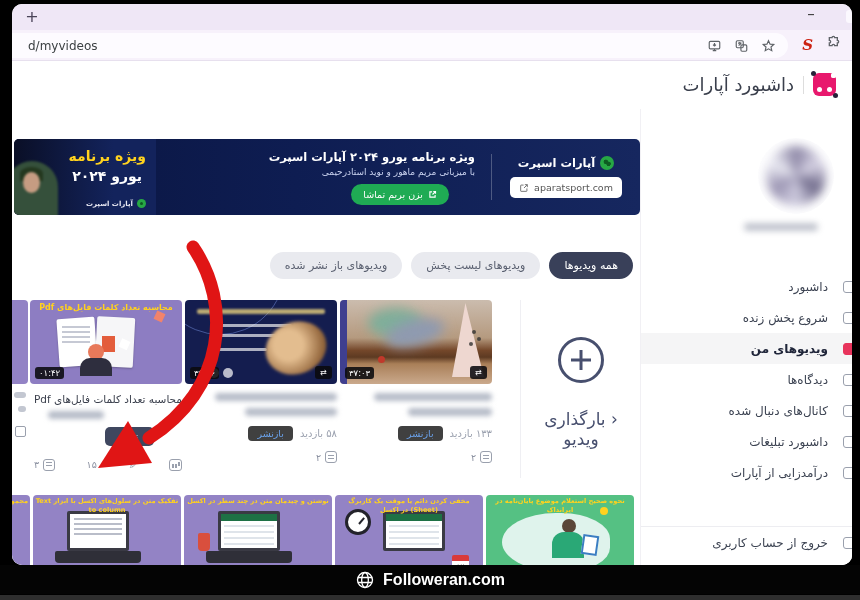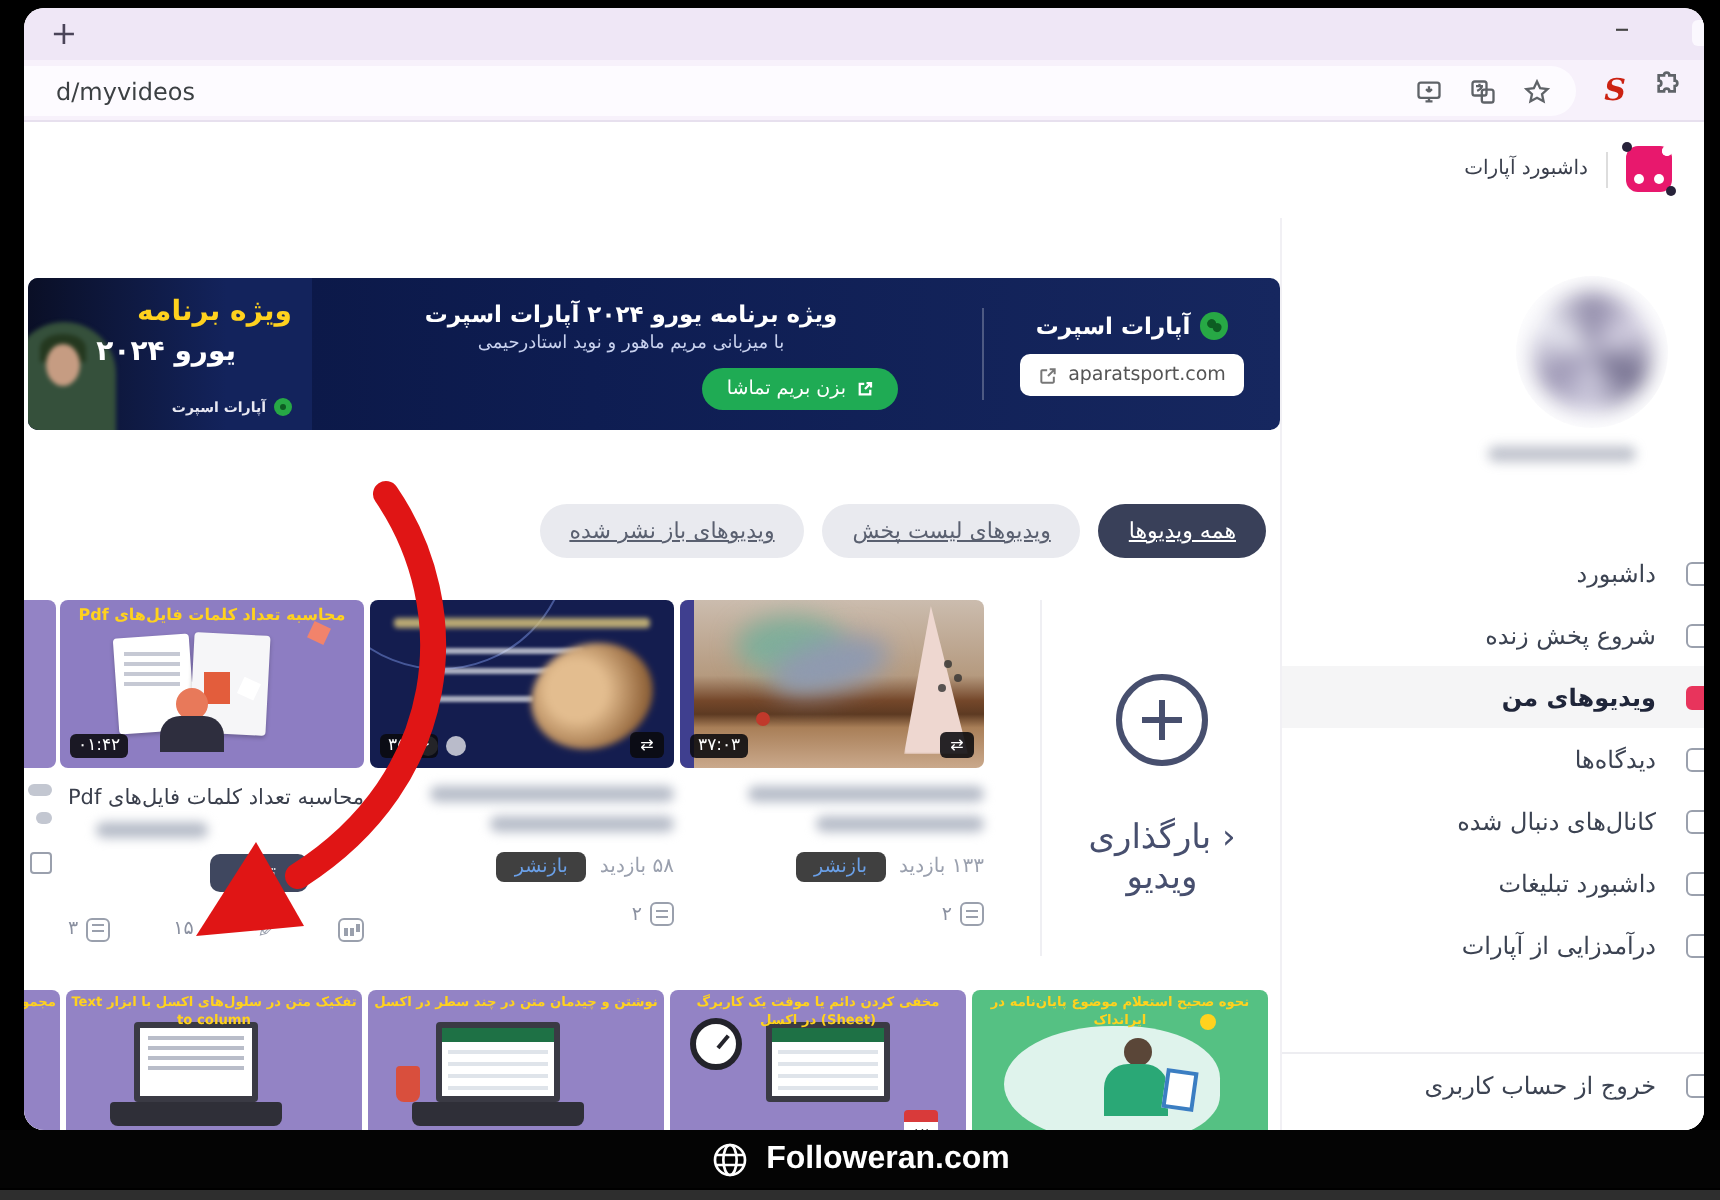--- a/index.html
+++ b/index.html
@@ -36,21 +36,21 @@
           direction:rtl; overflow:hidden; }
 
   .page-header { position:absolute; top:12px; right:16px; display:flex; align-items:center; gap:9px; }
   .aparat-logo { width:23px; height:23px; background:#e8186d; border-radius:6px; position:relative; }
   .aparat-logo i { position:absolute; width:5px; height:5px; background:#fff; border-radius:50%; }
   .aparat-logo i:nth-child(1){ top:4px; right:4px; } .aparat-logo i:nth-child(2){ top:4px; left:4px; }
   .aparat-logo i:nth-child(3){ bottom:4px; right:4px; } .aparat-logo i:nth-child(4){ bottom:4px; left:4px; }
   .aparat-logo b { position:absolute; width:5px; height:5px; background:#27223a; border-radius:50%; }
   .aparat-logo b:nth-of-type(1){ top:-2px; left:-2px; } .aparat-logo b:nth-of-type(2){ bottom:-2px; right:-2px; }
   .hdr-div { width:1px; height:18px; background:#ddd; }
-  .hdr-title { font-size:10px; color:#3a3f4c; }
+  .hdr-title { font-size:18px; color:#3a3f4c; }
 
   
   .sidebar { position:absolute; top:48px; bottom:0; right:0; width:212px; background:#fff;
              border-left:1px solid #f1f0f4; }
   .avatar { position:absolute; top:29px; right:18px; width:76px; height:76px; border-radius:50%;
             overflow:hidden; background:#fdfdfe; }
   .avatar .swirl { position:absolute; inset:8px;
             background:conic-gradient(#8d87a6,#d9d5e6,#6f6a8a,#cfccdf,#9a94b2,#ececf4,#8d87a6);
             border-radius:50%; filter:blur(5px); }
   .avatar-name { position:absolute; top:114px; right:34px; width:74px; height:8px; background:#8d93a5;
@@ -75,44 +75,44 @@
               justify-content:center; gap:7px; }
   .bn-brand-row { display:flex; align-items:center; gap:5px; color:#fff; font-size:11.5px; font-weight:bold; }
   .ball { width:14px; height:14px; border-radius:50%; background:#27a845; position:relative; flex:none; }
   .ball::after { content:""; position:absolute; inset:3px; border-radius:50%;
                  background:radial-gradient(circle at 35% 35%, #0d5c22 0 2px, transparent 2.5px),
                             radial-gradient(circle at 70% 60%, #0d5c22 0 2px, transparent 2.5px); }
   .bn-site { background:#fff; border-radius:5px; height:21px; display:flex; align-items:center; gap:5px;
              padding:0 9px; font-size:9.5px; color:#555; direction:ltr; }
   .bn-vdiv { width:1px; height:46px; background:rgba(255,255,255,.25); align-self:center; }
   .bn-mid { flex:1; display:flex; flex-direction:column; justify-content:center;
-            padding-right:16px; gap:3px;text-align:center; }
+            padding-right:16px; gap:3px; }
   .bn-title { color:#fff; font-size:11.5px; font-weight:bold; }
   .bn-sub { color:#c9d2ef; font-size:9px; }
   .bn-cta { margin-top:4px; margin-right:26px; align-self:flex-start; background:#1fab54; color:#fff;
             font-size:9.5px; border-radius:12px; height:21px; display:flex; align-items:center;
             gap:5px; padding:0 12px; }
   .bn-photo { width:142px; position:relative; overflow:hidden;
               background:linear-gradient(90deg,#0a0f26 0%, #13235c 70%); }
   .person { position:absolute; left:-8px; bottom:-10px; width:52px; height:64px; background:#35503b;
             border-radius:26px 26px 0 0; filter:blur(1px); }
   .person::after { content:""; position:absolute; left:17px; top:11px; width:17px; height:21px;
                    background:#c69c82; border-radius:50%; }
   .person::before { content:""; position:absolute; left:14px; top:6px; width:23px; height:14px;
                     background:#24381f; border-radius:50% 50% 0 0; }
   .bn-left-t1 { position:absolute; top:9px; right:10px; color:#ffd21e; font-size:14px; font-weight:bold; }
-  .bn-left-t2 { position:absolute; top:29px; right:38px; color:#fff; font-size:14px; font-weight:bold; }
+  .bn-left-t2 { position:absolute; top:29px; right:14px; color:#fff; font-size:14px; font-weight:bold; }
   .bn-left-brand { position:absolute; bottom:7px; right:10px; display:flex; align-items:center; gap:4px;
                    color:#e8e8f2; font-size:7px; font-weight:bold; }
   .bn-left-brand .ball { width:9px; height:9px; }
 
   
   .tabsrow { position:absolute; top:191px; right:219px; display:flex; gap:9px; direction:rtl; }
   .pill { height:27px; border-radius:14px; display:flex; align-items:center; padding:0 15px;
-          font-size:11px; background:#e9eaef; color:#5a6070; white-space:nowrap;text-decoration:underline; }
+          font-size:11px; background:#e9eaef; color:#5a6070; white-space:nowrap; }
   .pill.active { background:#394059; color:#fff; }
 
   
   .card { position:absolute; width:152px; direction:rtl; }
   .thumb { height:84px; border-radius:4px; position:relative; overflow:hidden; }
   .dur { position:absolute; left:5px; bottom:5px; background:rgba(10,10,14,.88); color:#fff;
          font-size:8.5px; padding:1px 4px; border-radius:3px; direction:ltr; }
   .rp-badge { position:absolute; right:5px; bottom:5px; background:rgba(10,10,14,.88); color:#fff;
               font-size:8px; width:17px; height:13px; border-radius:3px; display:flex;
               align-items:center; justify-content:center; }

